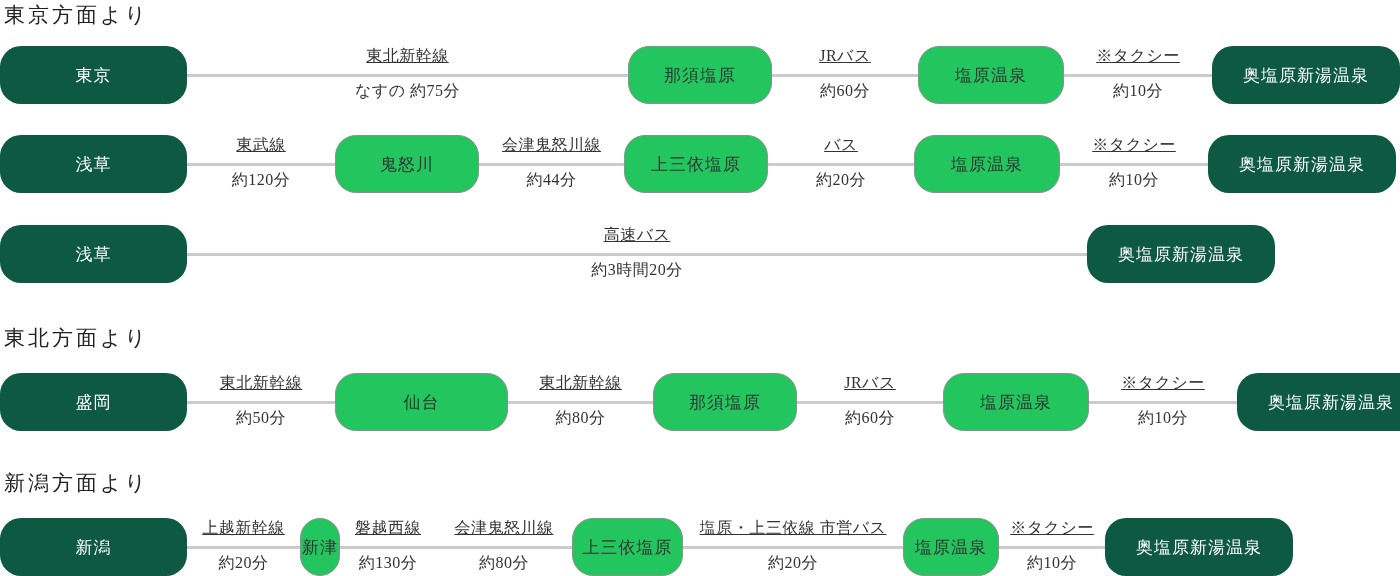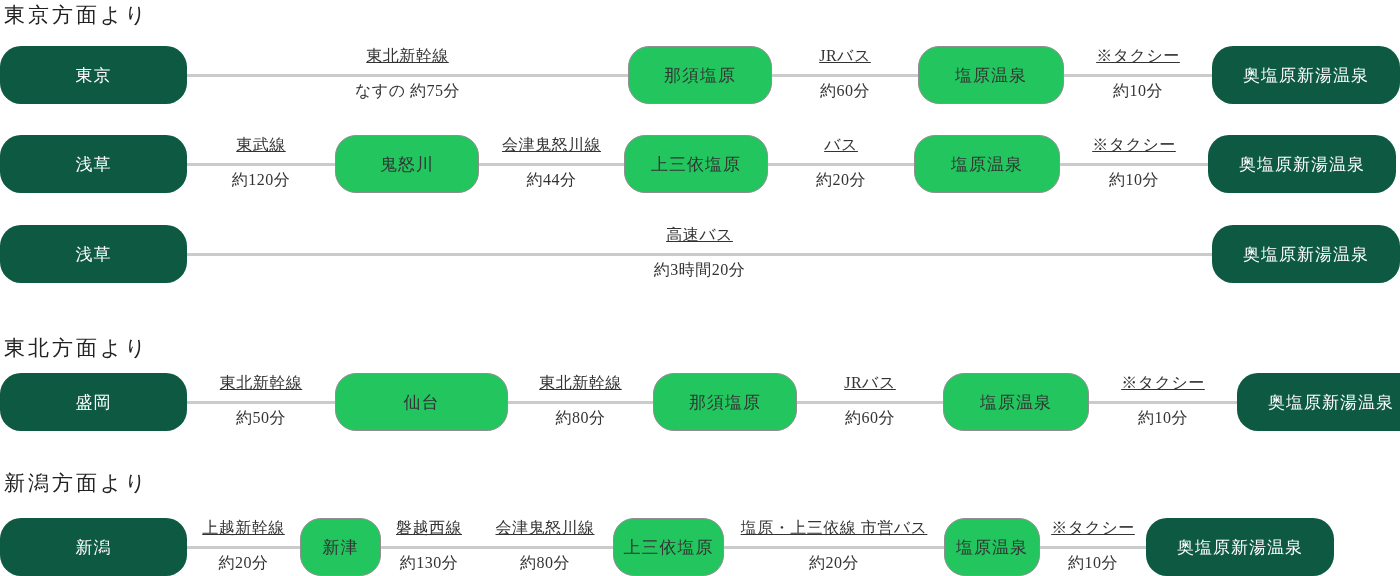--- a/index.html
+++ b/index.html
@@ -159,32 +159,32 @@
         </div>
       <div class="b">
           <span>約10分</span>
         </div>
     </div>
     <div class="node green" style="width:188px">奥塩原新湯温泉</div>
   </div>
 
   <div class="row" style="top:225px">
     <div class="node green" style="width:187px">浅草</div>
-    <div class="edge" style="width:1025px">
+    <div class="edge" style="width:900px">
       <div class="t">
           <span>高速バス</span>
         </div>
       <div class="b">
           <span>約3時間20分</span>
         </div>
     </div>
     <div class="node green" style="width:188px">奥塩原新湯温泉</div>
   </div>
 
-  <h2 class="sec" style="top:334px">東北方面より</h2>
+  <h2 class="sec" style="top:324px">東北方面より</h2>
 
   <div class="row" style="top:373px">
     <div class="node green" style="width:187px">盛岡</div>
     <div class="edge" style="width:148px">
       <div class="t">
           <span>東北新幹線</span>
         </div>
       <div class="b">
           <span>約50分</span>
         </div>
@@ -224,21 +224,21 @@
   <div class="row" style="top:518px">
     <div class="node green" style="width:187px">新潟</div>
     <div class="edge" style="width:113px">
       <div class="t">
           <span>上越新幹線</span>
         </div>
       <div class="b">
           <span>約20分</span>
         </div>
     </div>
-    <div class="node white" style="width:81px">新津</div>
+    <div class="node white" style="width:40px">新津</div>
     <div class="edge" style="width:96px">
       <div class="t">
           <span>磐越西線</span>
         </div>
       <div class="b">
           <span>約130分</span>
         </div>
     </div>
     <div class="edge" style="width:136px">
       <div class="t">

